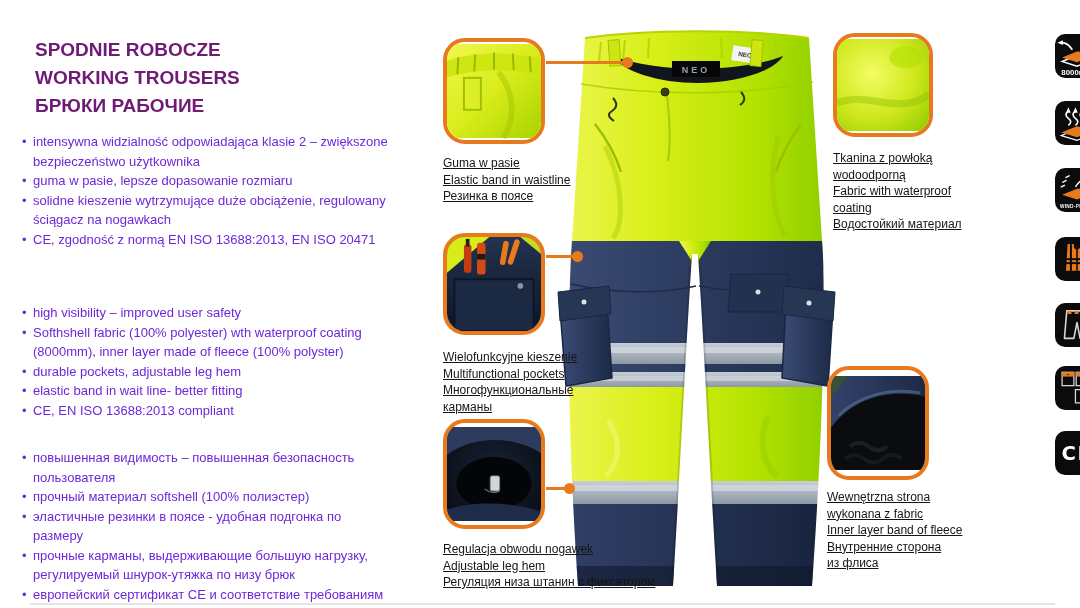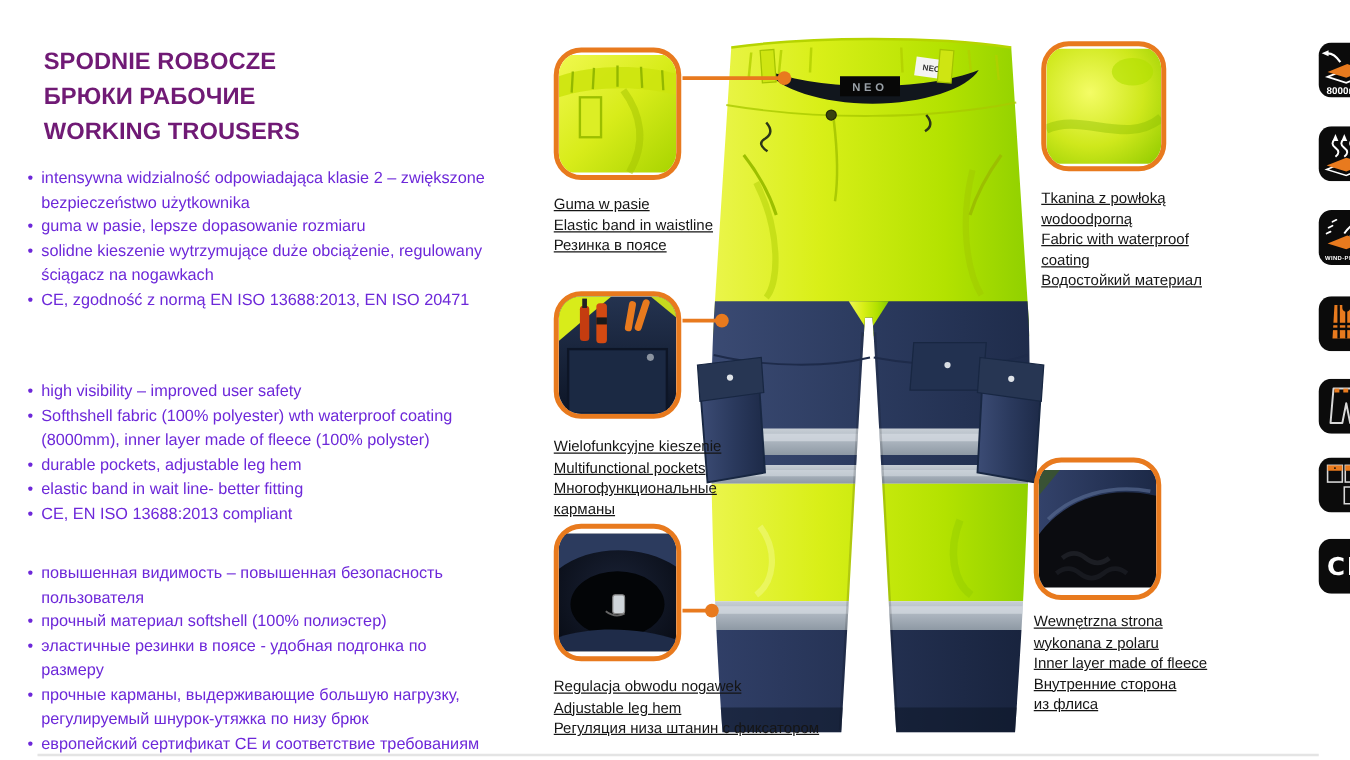--- a/index.html
+++ b/index.html
@@ -25,22 +25,22 @@
   .product{position:absolute;left:553px;top:26px;width:290px;height:575px;}
   .rule{position:absolute;left:30px;top:603px;width:1025px;height:2px;background:#e4e4e4;}
 </style>
 </head>
 <body>
 
 <div class="page">
 
   <div class="title">
     <div>SPODNIE ROBOCZE</div>
+    <div>WORKING TROUSERS</div>
     <div>БРЮКИ РАБОЧИЕ</div>
-    <div>WORKING TROUSERS</div>
   </div>
 
   <ul class="feat feat-pl" style="top:132px">
     <li>intensywna widzialność odpowiadająca klasie 2 – zwiększone bezpieczeństwo użytkownika</li>
     <li>guma w pasie, lepsze dopasowanie rozmiaru</li>
     <li>solidne kieszenie wytrzymujące duże obciążenie, regulowany ściągacz na nogawkach</li>
     <li>CE, zgodność z normą EN ISO 13688:2013, EN ISO 20471</li>
   </ul>
   <ul class="feat feat-en" style="top:303px">
     <li>high visibility – improved user safety</li>
@@ -251,22 +251,22 @@
     <div>Многофункциональные</div>
     <div>карманы</div>
   </div>
   <div class="caption" style="left:443px;top:541px;width:230px">
     <div>Regulacja obwodu nogawek</div>
     <div>Adjustable leg hem</div>
     <div>Регуляция низа штанин с фиксатором</div>
   </div>
   <div class="caption" style="left:827px;top:489px;width:160px">
     <div>Wewnętrzna strona</div>
-    <div>wykonana z polaru</div>
-    <div>Inner layer made of fleece</div>
+    <div>wykonana z fabric</div>
+    <div>Inner layer band of fleece</div>
     <div>Внутренние сторона</div>
     <div>из флиса</div>
   </div>
 
   <div class="icon" style="top:34px">
     <svg viewBox="0 0 56 56">
       <rect width="56" height="56" rx="13" fill="#0b0b0b"></rect>
       <polygon points="9,35 29,27 48,33 28,41" stroke="#fff" stroke-width="1.8" fill="none"></polygon>
       <polygon points="9,30 29,22 48,28 28,36" fill="#e87a1e"></polygon>
       <path d="M22,20 C18,14 13,11 9,11" stroke="#fff" stroke-width="2.2" fill="none"></path>

